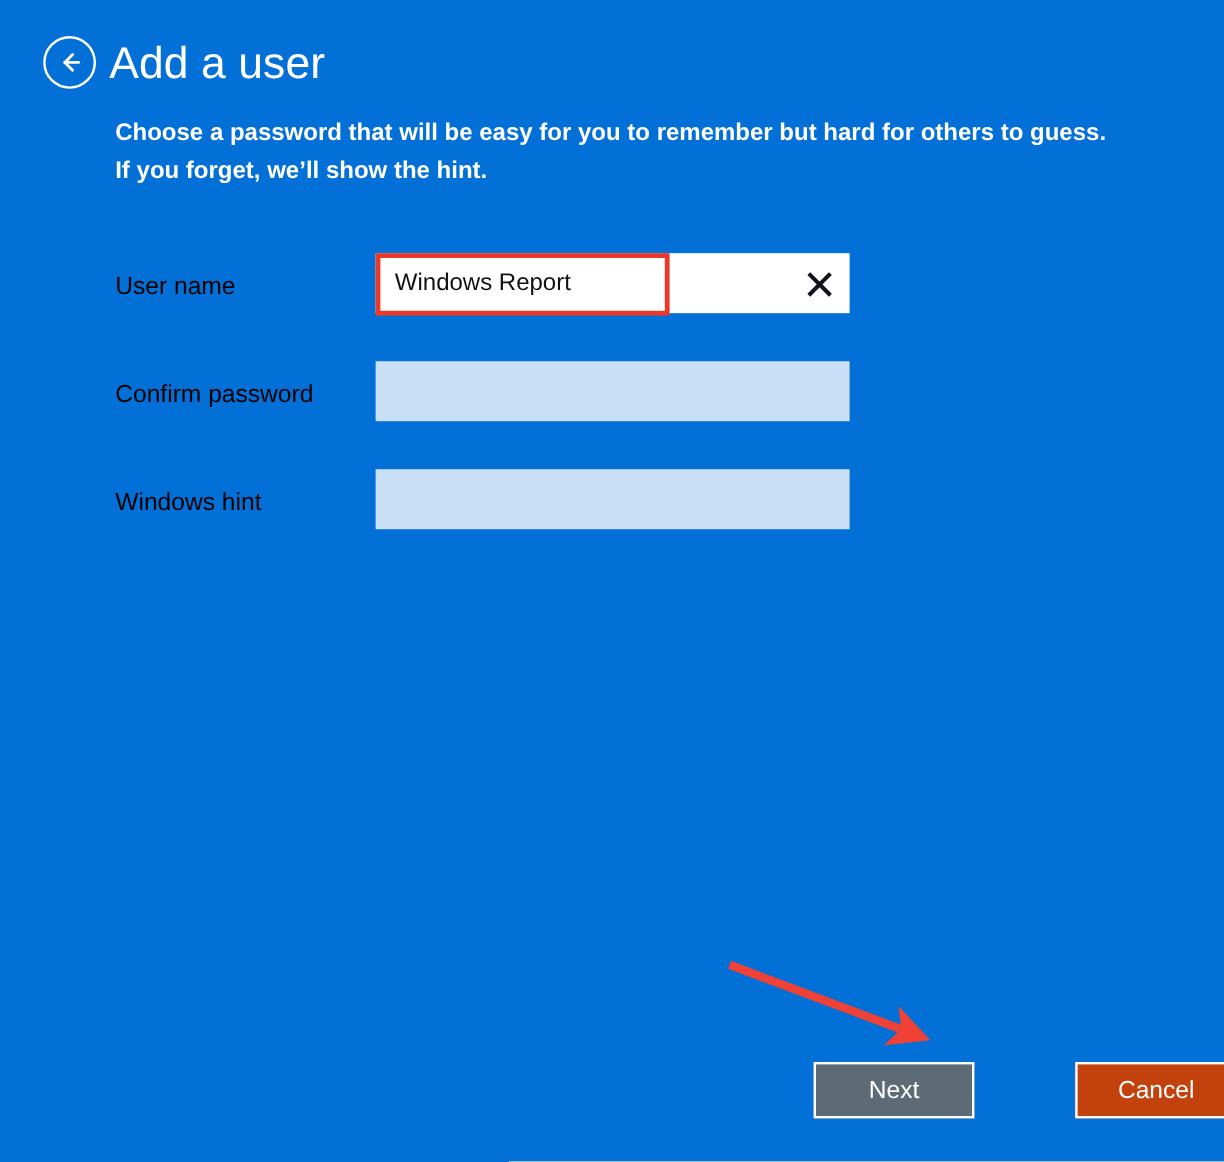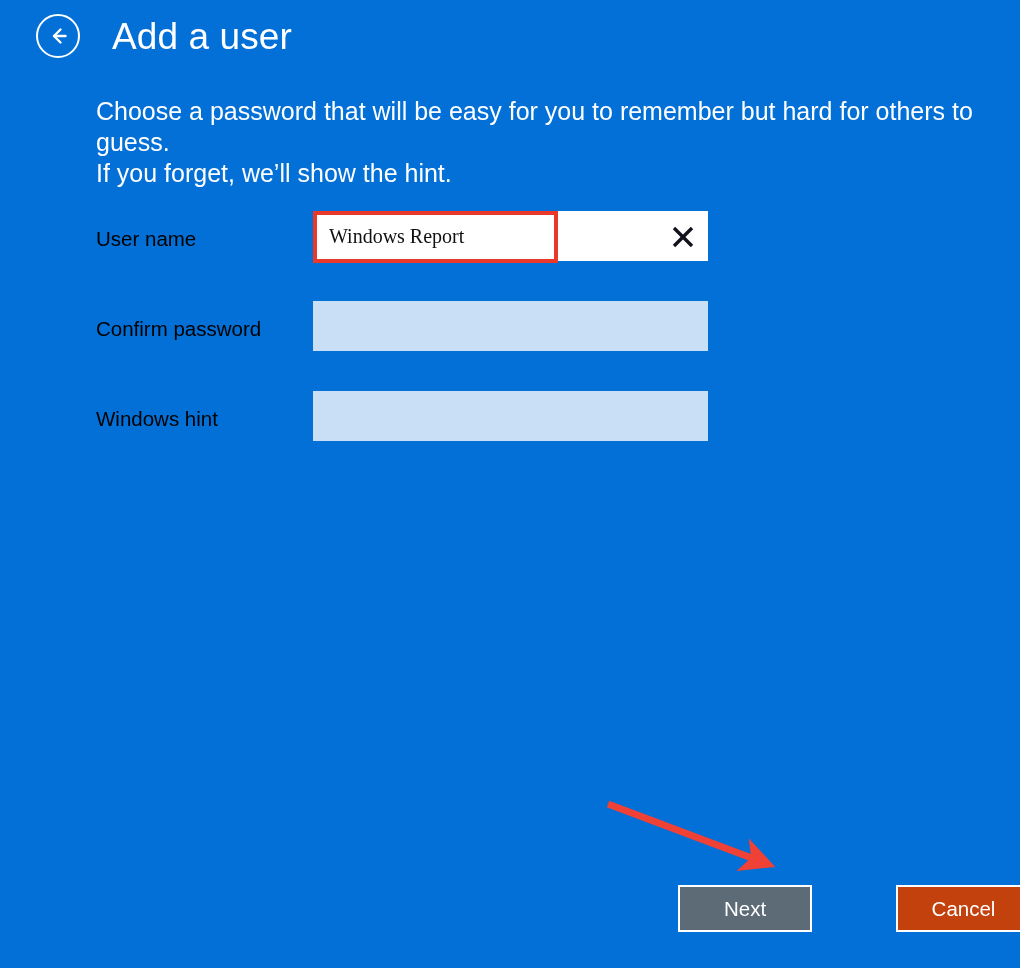--- a/index.html
+++ b/index.html
@@ -15,24 +15,24 @@
     width: 1020px;
     height: 968px;
     background: #0270d7;
     overflow: hidden;
   }
 
   
   .header-row {
     position: absolute;
     left: 36px;
-    top: 14px;
+    top: 30px;
     display: flex;
     align-items: center;
-    gap: 32px;
+    gap: 11px;
   }
   .back-btn {
     width: 44px;
     height: 44px;
     border-radius: 50%;
     border: 2.5px solid #ffffff;
     box-sizing: border-box;
     display: flex;
     align-items: center;
     justify-content: center;
@@ -49,23 +49,23 @@
     white-space: nowrap;
   }
 
   
   .desc {
     position: absolute;
     left: 96px;
     top: 96px;
     width: 880px;
     color: #ffffff;
-    font-size: 25px;
+    font-size: 20px;
     line-height: 31px;
-    font-weight: 400;
+    font-weight: 700;
   }
   .desc span { display: block; }
 
   
   .form {
     position: absolute;
     left: 0;
     top: 211px;
     width: 1020px;
   }
@@ -93,21 +93,20 @@
     border: none;
     outline: none;
     font-family: "Liberation Sans", sans-serif;
     font-size: 20px;
     color: #111111;
     padding: 0 16px;
   }
   .field-input.active {
     background: #ffffff;
     padding-right: 48px;
-    font-family: Liberation Serif, serif;
   }
   .clear-icon {
     position: absolute;
     left: 670px;
     top: 13px;
     width: 26px;
     height: 26px;
     cursor: pointer;
   }
   .clear-icon svg { display: block; }

